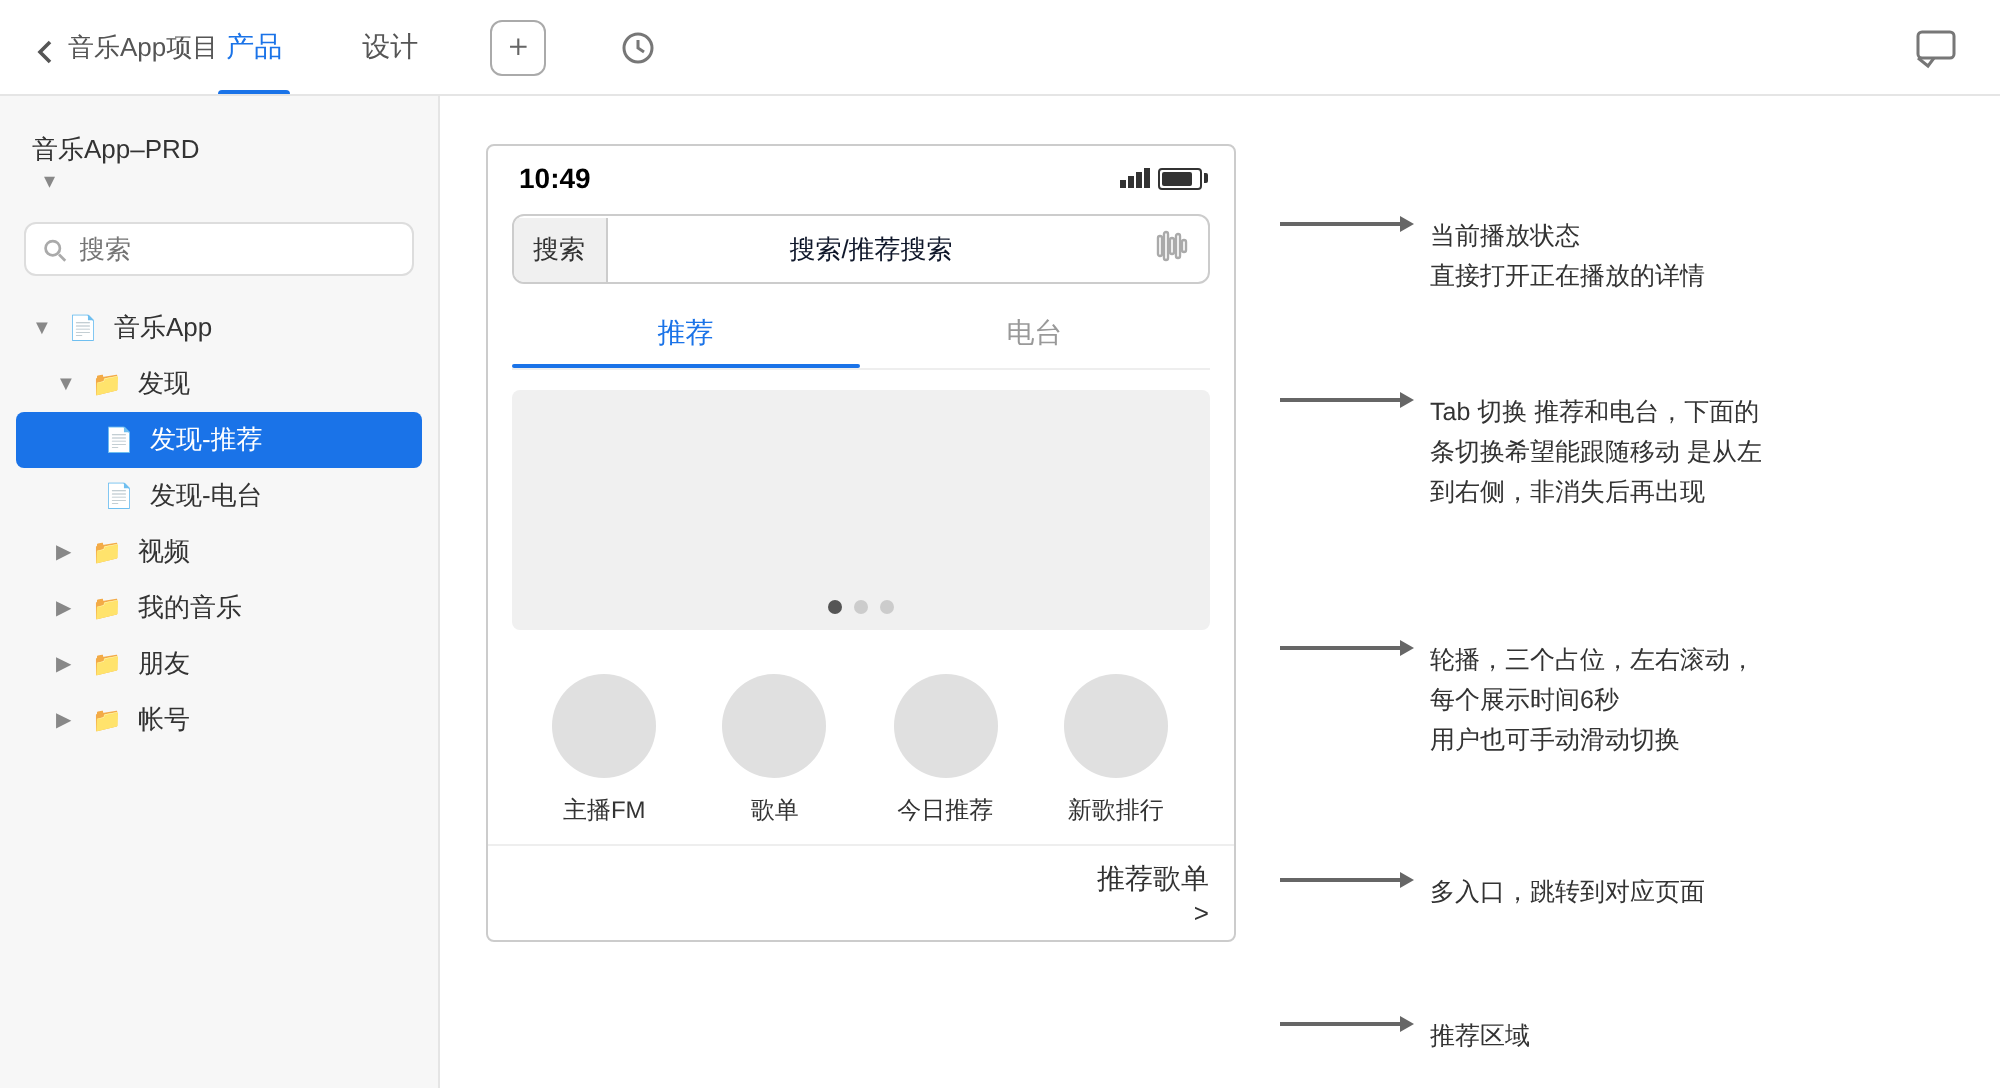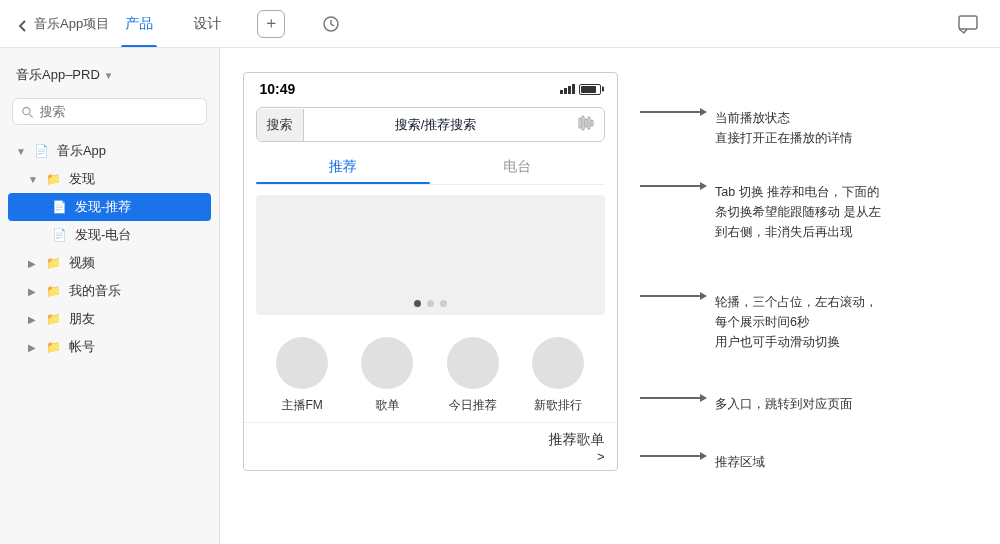--- a/index.html
+++ b/index.html
@@ -23,21 +23,20 @@
       background: #fff;
       flex-shrink: 0;
     }
     .top-bar-back {
       display: flex;
       align-items: flex-end;
       cursor: pointer;
       color: #555;
       font-size: 13px;
       gap: 4px;
-      margin-right: 12px;
     }
     .top-bar-back svg { width: 14px; height: 14px; }
     .top-tabs {
       display: flex;
       align-items: center;
       height: 100%;
       gap: 32px;
       flex: 1;
     }
     .top-tab {
@@ -108,26 +107,27 @@
       border-right: 1px solid #e5e5e5;
       background: #f7f7f7;
       display: flex;
       flex-direction: column;
       flex-shrink: 0;
       padding: 12px 0;
       overflow-y: auto;
     }
     .sidebar-project {
       display: flex;
-      align-items: center;
+      align-items: flex-start;
       padding: 6px 16px;
       font-size: 13px;
       color: #333;
       font-weight: 500;
       margin-bottom: 8px;
+      flex-direction: column;
     }
     .sidebar-search {
       margin: 0 12px 12px 12px;
       background: #fff;
       border: 1px solid #ddd;
       border-radius: 6px;
       display: flex;
       align-items: center;
       padding: 5px 8px;
       gap: 6px;
@@ -363,21 +363,21 @@
       color: #333;
       margin-left: 4px;
     }
 
     
     .annotations-panel {
       flex: 1;
       padding: 20px 20px 20px 0;
       display: flex;
       flex-direction: column;
-      gap: 2px;
+      gap: 16px;
       position: relative;
       overflow: hidden;
     }
 
     .annotation-group {
       display: flex;
       align-items: flex-start;
       margin-bottom: 18px;
       position: relative;
     }

